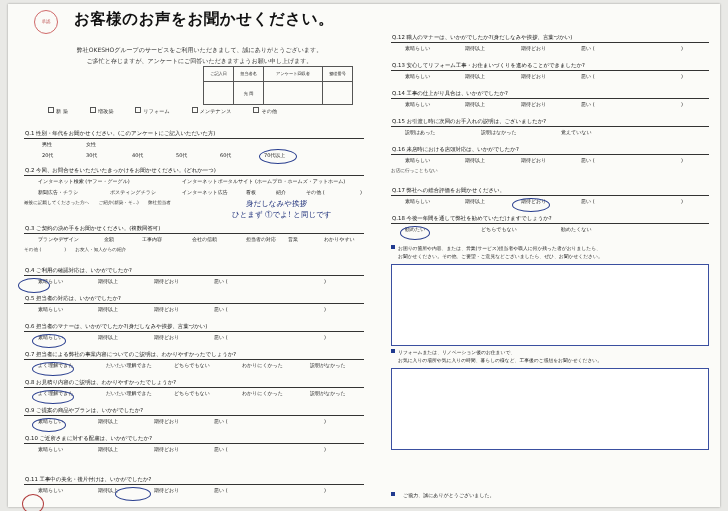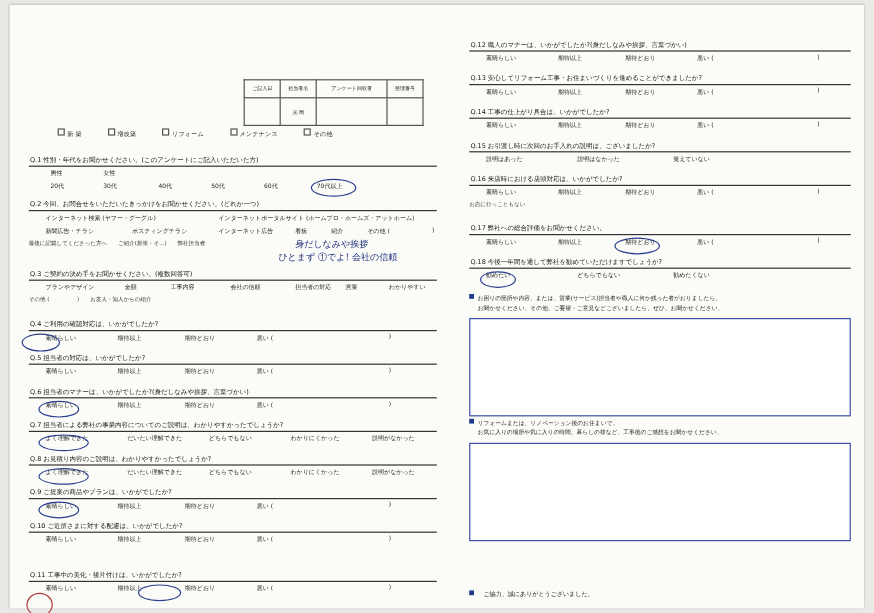--- a/index.html
+++ b/index.html
@@ -67,20 +67,32 @@
   .bullet{display:inline-block;width:4px;height:4px;background:#203a8f;margin-right:3px;vertical-align:1px;}
   .fbox{border:.8px solid #3a4fa0;background:#fff;}
 
   .thanks{font-size:5px;color:#222;margin-top:6px;}
 </style>
 </head>
 <body>
 
 <div class="sheet">
 
+  <div class="col colL">
+
+    <div class="hdr">
+      <div class="stamp">承認</div>
+      <div class="title">お客様のお声をお聞かせください。</div>
+    </div>
+
+    <div class="lede">
+      <div>弊社OKESHOグループのサービスをご利用いただきまして、誠にありがとうございます。</div>
+      <div>ご多忙と存じますが、アンケートにご回答いただきますようお願い申し上げます。</div>
+    </div>
+  </div>
 
   <div class="toptbl">
     <table>
       <tbody>
           <tr>
         <td class="hcell">ご記入日</td>
         <td class="hcell">担当者名</td>
         <td class="hcell">アンケート回収者</td>
         <td class="hcell">整理番号</td>
       </tr>
@@ -273,21 +285,21 @@
       <span class="opt" style="left:74px">期待以上</span>
       <span class="opt" style="left:130px">期待どおり</span>
       <span class="opt" style="left:190px">悪い (</span>
       <span class="opt" style="left:300px">)</span>
     </div>
   </div>
   <div class="ring" style="left:107px;top:483px;width:34px;height:12px;"></div>
   <div class="ring red" style="left:14px;top:490px;width:20px;height:18px;"></div>
 
   <div class="note" style="left:238px;top:195px;">身だしなみや挨拶</div>
-  <div class="note" style="left:224px;top:206px;">ひとまず ①でよ! 会社の信頼</div>
+  <div class="note" style="left:224px;top:206px;">ひとまず ①でよ! と同じです</div>
 
   <div style="position:absolute;left:383px;top:30px;width:318px;">
     <div class="qt uline">
       <span>Q.12</span>
       <span>職人のマナーは、いかがでしたか?(身だしなみや挨拶、言葉づかい)</span>
     </div>
     <div class="opts">
       <span class="opt" style="left:14px">素晴らしい</span>
       <span class="opt" style="left:74px">期待以上</span>
       <span class="opt" style="left:130px">期待どおり</span>

